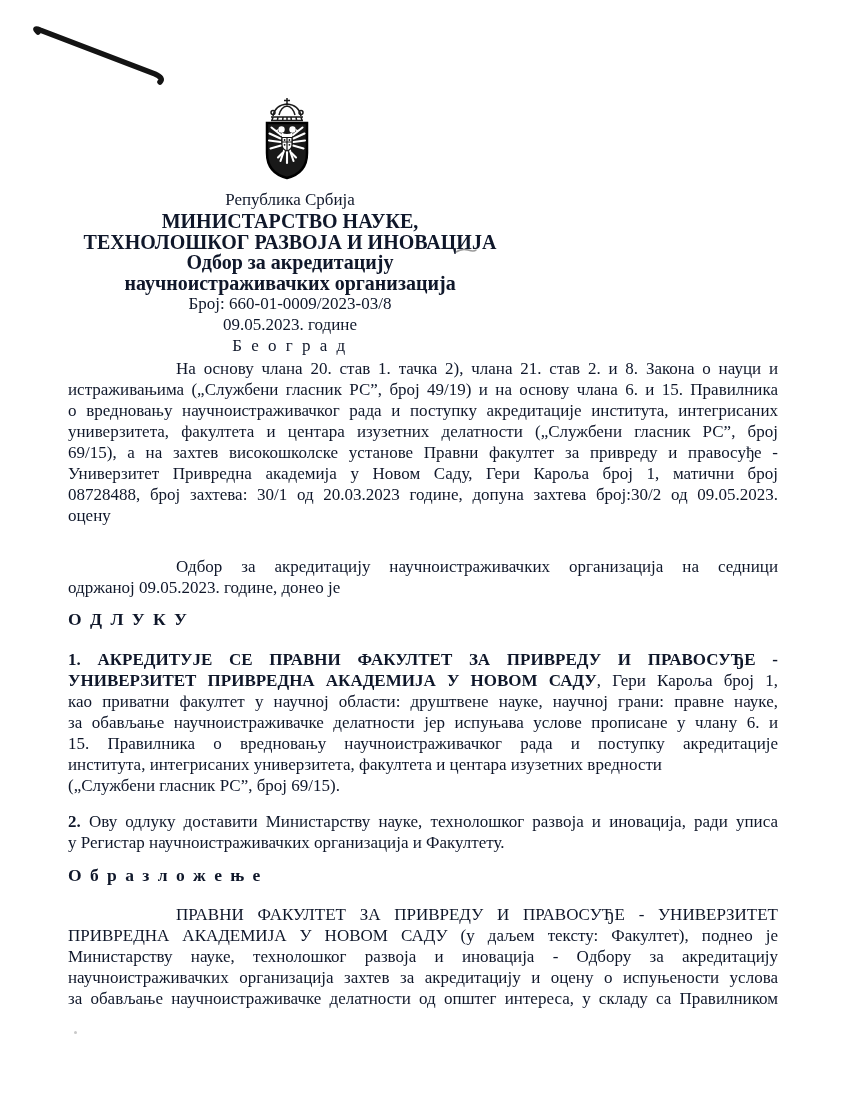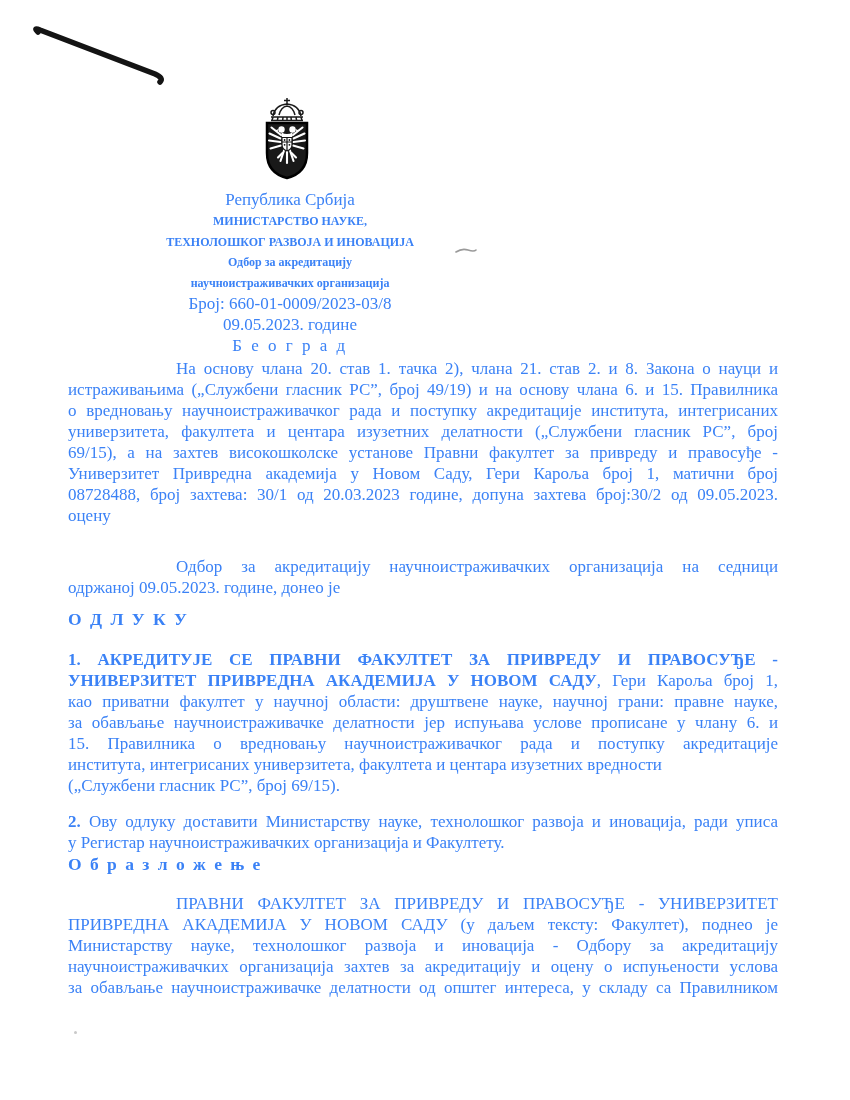--- a/index.html
+++ b/index.html
@@ -1,44 +1,44 @@
 <!DOCTYPE html>
 <html><head>
 <meta charset="utf-8">
 <style>
   html,body{margin:0;padding:0;background:#ffffff;}
   .page{position:relative;width:850px;height:1100px;background:#ffffff;overflow:hidden;
-        font-family:"Liberation Serif","DejaVu Serif",serif;color:#3b82f6;}
+        font-family:"Liberation Serif","DejaVu Serif",serif;color:#0f172a;}
 
   
   .pen-mark{position:absolute;left:28px;top:22px;}
   .tilde-mark{position:absolute;left:455px;top:246px;}
   .speck{position:absolute;left:74px;top:1031px;width:3px;height:3px;background:#c9c9c9;border-radius:50%;}
 
   
   .emblem{position:absolute;left:234px;top:96px;width:106px;height:92px;}
 
   
   .header{position:absolute;left:70px;top:190px;width:440px;text-align:center;
           font-size:17px;line-height:20.8px;}
-  .header .hb{font-weight:bold;font-size:12px;}
+  .header .hb{font-weight:bold;font-size:20px;}
   .header .sp{letter-spacing:2.5px;}
 
   
   .doc-body{position:absolute;left:68px;top:358px;width:710px;font-size:17px;}
   .line{line-height:21px;min-height:21px;}
   .line.just{text-align:justify;text-align-last:justify;font-family:Liberation Serif, serif;}
   .line.ind{padding-left:108px;}
   .b{font-weight:bold;}
 
   .block.heading{text-align:left;font-weight:bold;letter-spacing:2px;line-height:23px;font-size:17.5px;}
   .paragraph-session{margin-top:30px;}
   .heading-decision{margin-top:10px;margin-bottom:18px;}
   .paragraph-item-2{margin-top:15px;}
-  .heading-rationale{margin-bottom:17px;}
+  .heading-rationale{margin-top:11px;margin-bottom:17px;}
 </style>
 </head>
 <body>
 
 <div class="page">
 
   <svg class="pen-mark" width="150" height="70" viewBox="0 0 150 70">
     <path d="M10 10 Q5 5 12 8 L127 52 Q136 56 132 60" fill="none" stroke="#141414" stroke-width="5.5" stroke-linecap="round"></path>
   </svg>
 

